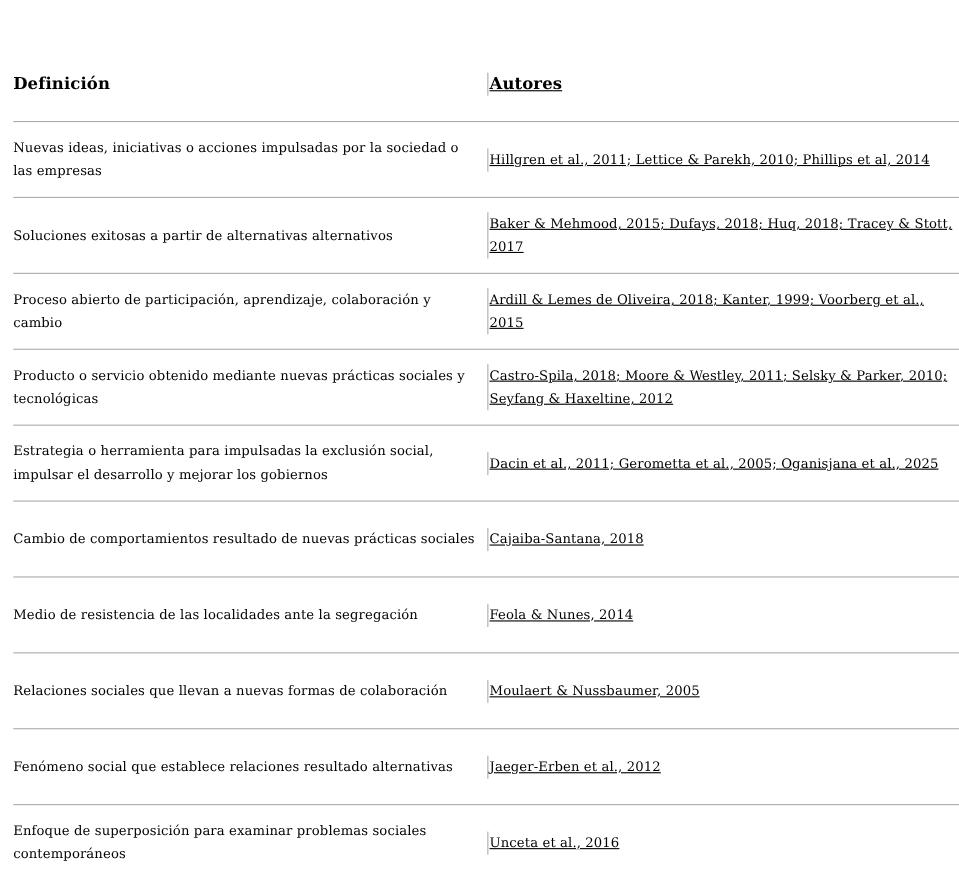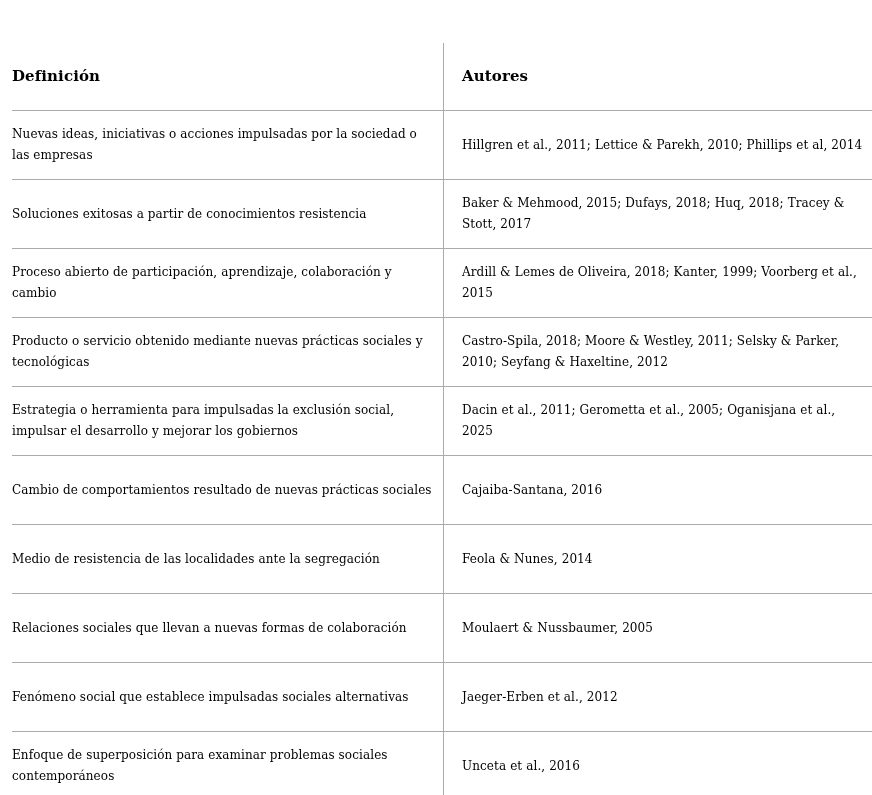--- a/index.html
+++ b/index.html
@@ -18,20 +18,21 @@
   .table {
     position: absolute;
     top: 43px;
     left: 12px;
     width: 860px;
   }
   .row {
     display: flex;
     height: 68px;
     border-bottom: 1px solid var(--border-color, #ababab);
+    align-items: center;
   }
   .row.header-row {
     height: 67px;
   }
   #table-body .row:last-child {
     border-bottom: none;
   }
   .cell {
     display: flex;
     align-items: center;
@@ -41,22 +42,23 @@
     letter-spacing: 0.1px;
   }
   .col-def {
     flex: 0 0 431px;
     width: 431px;
     padding-right: 10px;
   }
   .col-aut {
     flex: 1 1 auto;
     border-left: 1px solid var(--border-color, #ababab);
-    padding-left: 18px;
+    padding-left: 1px;
     padding-right: 4px;
+    text-decoration: underline;
   }
   .header-cell {
     font-weight: bold;
     font-size: 15px;
   }
 </style>
 </head>
 <body style="color: rgb(0, 0, 0); background: rgb(255, 255, 255);">
 
 <div class="table">
@@ -64,56 +66,56 @@
     <div class="cell col-def header-cell">Definición</div>
     <div class="cell col-aut header-cell">Autores</div>
   </div>
   <div id="table-body">
   <div class="row">
     <div class="cell col-def">Nuevas ideas, iniciativas o acciones impulsadas por la sociedad o las empresas</div>
     <div class="cell col-aut">Hillgren et al., 2011; Lettice &amp; Parekh, 2010; Phillips et al, 2014</div>
   </div>
 
   <div class="row">
-    <div class="cell col-def">Soluciones exitosas a partir de conocimientos resistencia</div>
+    <div class="cell col-def">Soluciones exitosas a partir de alternativas alternativos</div>
     <div class="cell col-aut">Baker &amp; Mehmood, 2015; Dufays, 2018; Huq, 2018; Tracey &amp; Stott, 2017</div>
   </div>
 
   <div class="row">
     <div class="cell col-def">Proceso abierto de participación, aprendizaje, colaboración y cambio</div>
     <div class="cell col-aut">Ardill &amp; Lemes de Oliveira, 2018; Kanter, 1999; Voorberg et al., 2015</div>
   </div>
 
   <div class="row">
     <div class="cell col-def">Producto o servicio obtenido mediante nuevas prácticas sociales y tecnológicas</div>
     <div class="cell col-aut">Castro-Spila, 2018; Moore &amp; Westley, 2011; Selsky &amp; Parker, 2010; Seyfang &amp; Haxeltine, 2012</div>
   </div>
 
   <div class="row">
     <div class="cell col-def">Estrategia o herramienta para impulsadas la exclusión social, impulsar el desarrollo y mejorar los gobiernos</div>
     <div class="cell col-aut">Dacin et al., 2011; Gerometta et al., 2005; Oganisjana et al., 2025</div>
   </div>
 
   <div class="row">
     <div class="cell col-def">Cambio de comportamientos resultado de nuevas prácticas sociales</div>
-    <div class="cell col-aut">Cajaiba-Santana, 2016</div>
+    <div class="cell col-aut">Cajaiba-Santana, 2018</div>
   </div>
 
   <div class="row">
     <div class="cell col-def">Medio de resistencia de las localidades ante la segregación</div>
     <div class="cell col-aut">Feola &amp; Nunes, 2014</div>
   </div>
 
   <div class="row">
     <div class="cell col-def">Relaciones sociales que llevan a nuevas formas de colaboración</div>
     <div class="cell col-aut">Moulaert &amp; Nussbaumer, 2005</div>
   </div>
 
   <div class="row">
-    <div class="cell col-def">Fenómeno social que establece impulsadas sociales alternativas</div>
+    <div class="cell col-def">Fenómeno social que establece relaciones resultado alternativas</div>
     <div class="cell col-aut">Jaeger-Erben et al., 2012</div>
   </div>
 
   <div class="row">
     <div class="cell col-def">Enfoque de superposición para examinar problemas sociales contemporáneos</div>
     <div class="cell col-aut">Unceta et al., 2016</div>
   </div>
 </div>
 </div>
 

